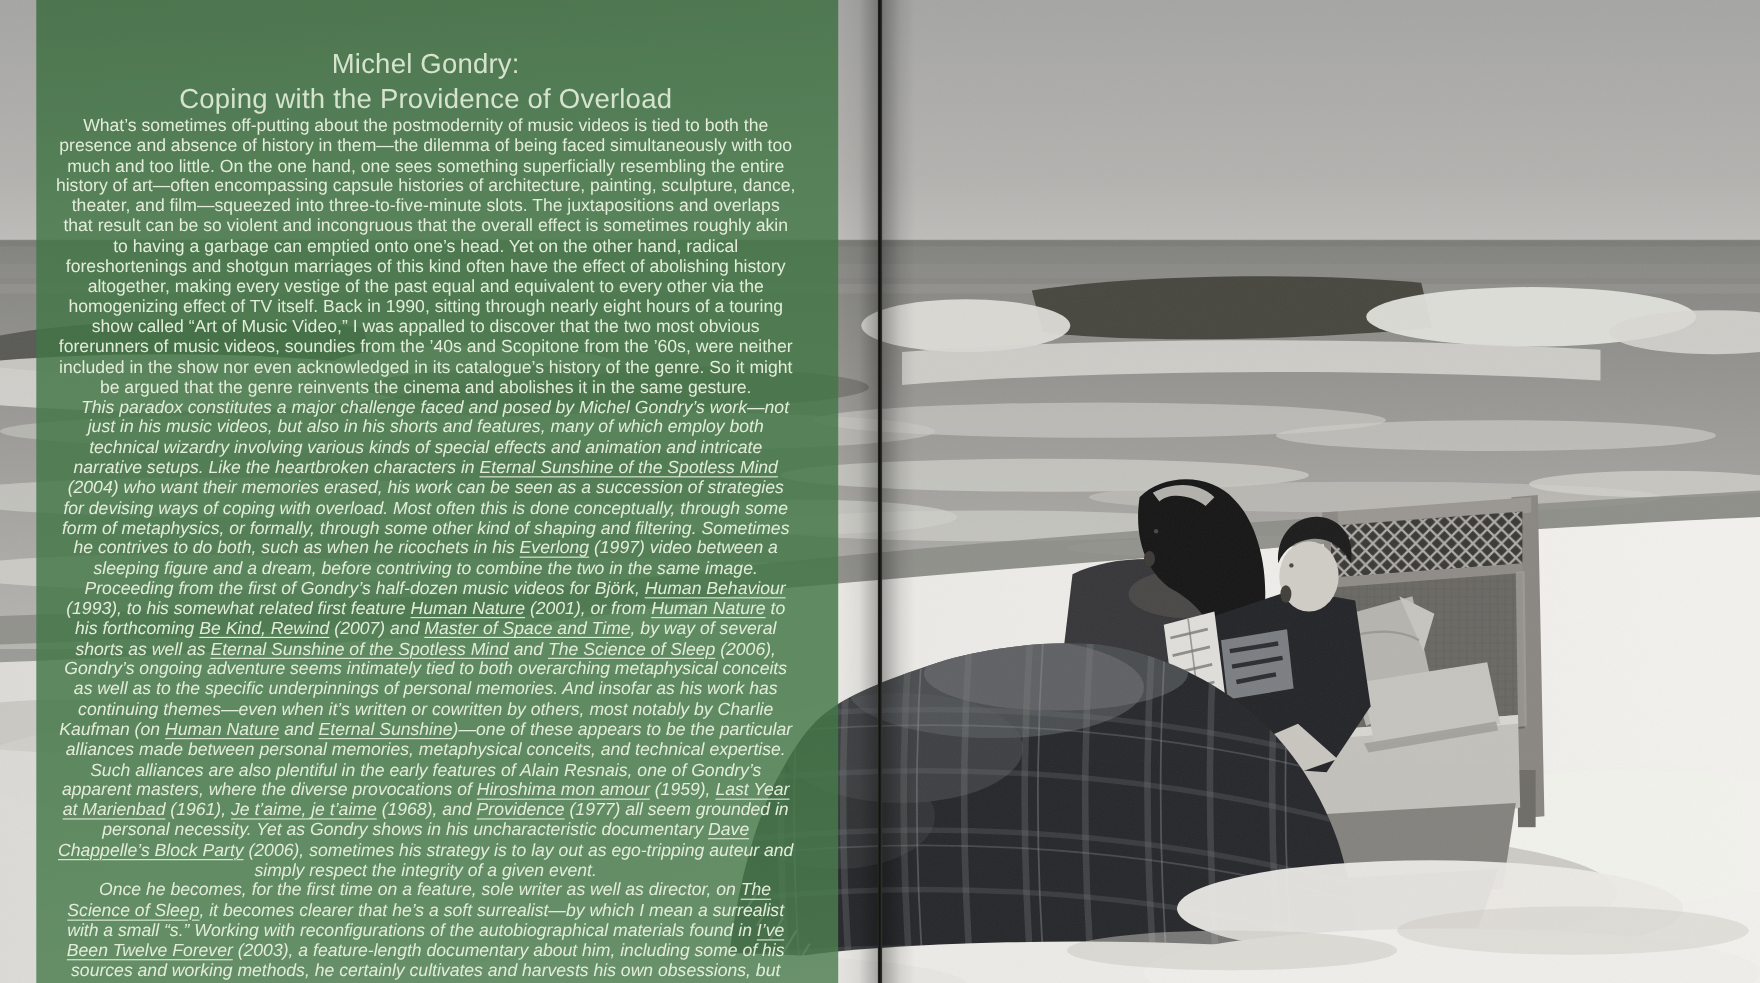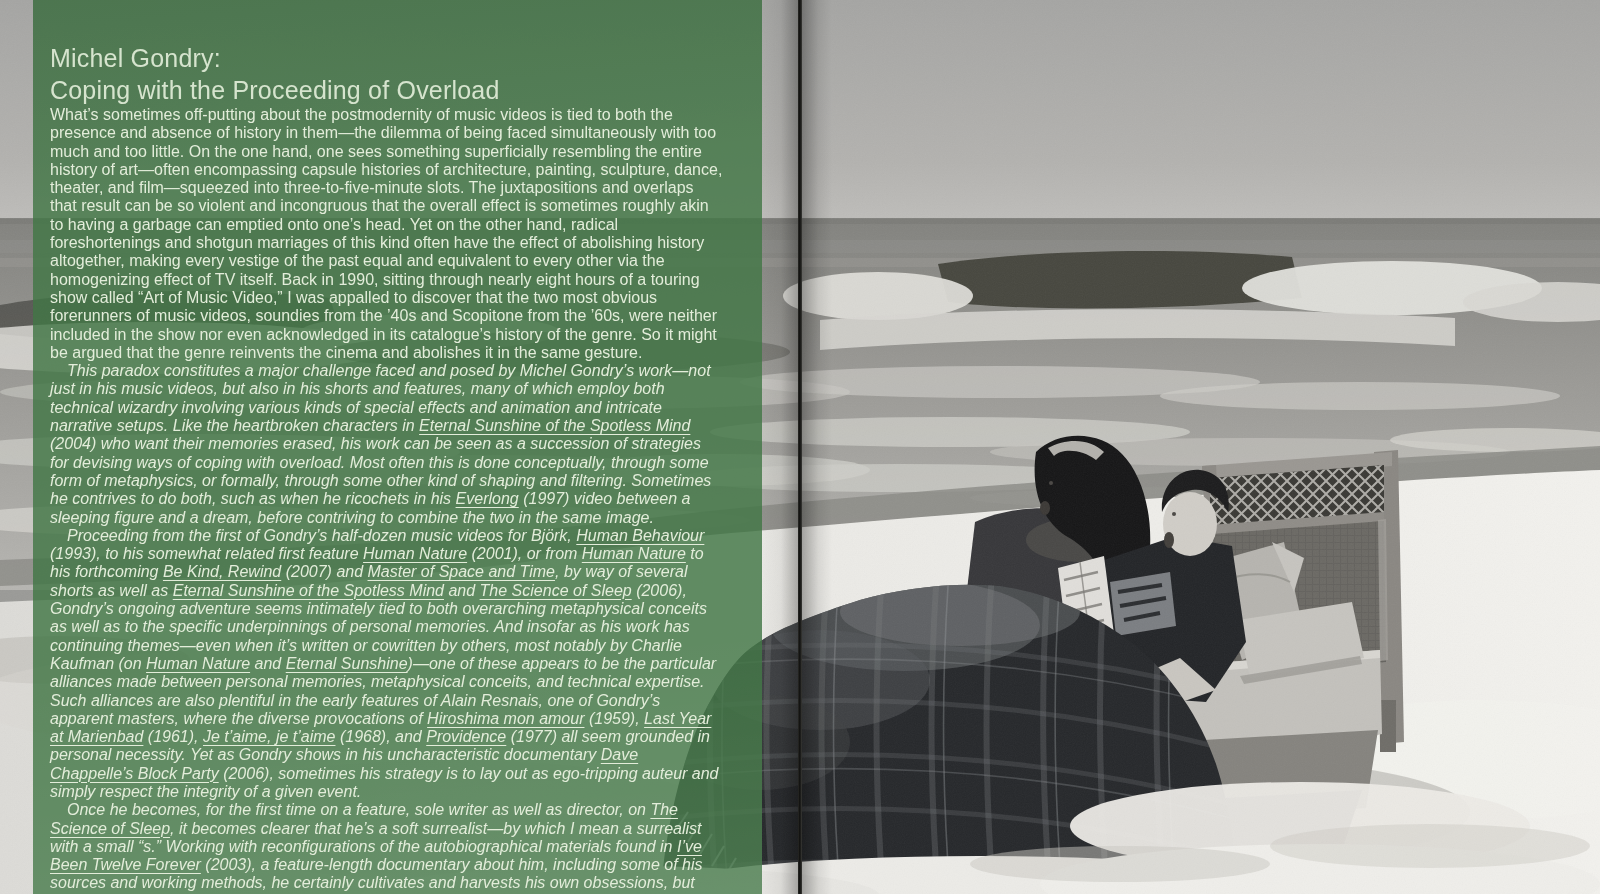--- a/index.html
+++ b/index.html
@@ -1,18 +1,18 @@
 <!DOCTYPE html>
 <html><head>
 <meta charset="utf-8">
 <style>
   html,body { margin:0; padding:0; background:#222; }
   .spread {
     position:relative; width:1600px; height:894px; overflow:hidden;
-    font-family:"Liberation Sans", sans-serif; background:#9a9a97;
+    font-family:"Liberation Sans", sans-serif; background:#9a9a97;text-align:center;
   }
   .photo-svg { position:absolute; left:0; top:0; width:1600px; height:894px; display:block; }
 
   
   .green-panel {
     position:absolute; left:33px; top:0; width:729px; height:894px;
     background-color:rgba(66,118,69,0.82);
     background-image:linear-gradient(175deg, rgba(15,35,18,0.10) 0%, rgba(0,0,0,0) 22%,
                      rgba(0,0,0,0) 72%, rgba(255,255,255,0.06) 100%);
   }
@@ -236,21 +236,21 @@
       <ellipse cx="1430" cy="846" rx="160" ry="22" fill="#cbc9c4" opacity="0.45"></ellipse>
     </g>
 
     <rect x="0" y="0" width="1600" height="894" filter="url(#grain)" opacity="0.06"></rect>
   </svg>
 
   <div class="green-panel"></div>
 
   <div class="article">
     <div class="title-line">Michel Gondry:</div>
-    <div class="title-line">Coping with the Proceeding of Overload</div>
+    <div class="title-line">Coping with the Providence of Overload</div>
     <div class="body-text">
         <p class=""><span>What’s sometimes off-putting about the postmodernity of music videos is tied to both the presence and absence of history in them—the dilemma of being faced simultaneously with too much and too little. On the one hand, one sees something superficially resembling the entire history of art—often encompassing capsule histories of architecture, painting, sculpture, dance, theater, and film—squeezed into three-to-five-minute slots. The juxtapositions and overlaps that result can be so violent and incongruous that the overall effect is sometimes roughly akin to having a garbage can emptied onto one’s head. Yet on the other hand, radical foreshortenings and shotgun marriages of this kind often have the effect of abolishing history altogether, making every vestige of the past equal and equivalent to every other via the homogenizing effect of TV itself. Back in 1990, sitting through nearly eight hours of a touring show called “Art of Music Video,” I was appalled to discover that the two most obvious forerunners of music videos, soundies from the ’40s and Scopitone from the ’60s, were neither included in the show nor even acknowledged in its catalogue’s history of the genre. So it might be argued that the genre reinvents the cinema and abolishes it in the same gesture.</span></p>
         <p class="indent"><span>This paradox constitutes a major challenge faced and posed by Michel Gondry’s work—not just in his music videos, but also in his shorts and features, many of which employ both technical wizardry involving various kinds of special effects and animation and intricate narrative setups. Like the heartbroken characters in </span><span class="title-link">Eternal Sunshine of the Spotless Mind</span><span> (2004) who want their memories erased, his work can be seen as a succession of strategies for devising ways of coping with overload. Most often this is done conceptually, through some form of metaphysics, or formally, through some other kind of shaping and filtering. Sometimes he contrives to do both, such as when he ricochets in his </span><span class="title-link">Everlong</span><span> (1997) video between a sleeping figure and a dream, before contriving to combine the two in the same image.</span></p>
         <p class="indent"><span>Proceeding from the first of Gondry’s half-dozen music videos for Björk, </span><span class="title-link">Human Behaviour</span><span> (1993), to his somewhat related first feature </span><span class="title-link">Human Nature</span><span> (2001), or from </span><span class="title-link">Human Nature</span><span> to his forthcoming </span><span class="title-link">Be Kind, Rewind</span><span> (2007) and </span><span class="title-link">Master of Space and Time</span><span>, by way of several shorts as well as </span><span class="title-link">Eternal Sunshine of the Spotless Mind</span><span> and </span><span class="title-link">The Science of Sleep</span><span> (2006), Gondry’s ongoing adventure seems intimately tied to both overarching metaphysical conceits as well as to the specific underpinnings of personal memories. And insofar as his work has continuing themes—even when it’s written or cowritten by others, most notably by Charlie Kaufman (on </span><span class="title-link">Human Nature</span><span> and </span><span class="title-link">Eternal Sunshine</span><span>)—one of these appears to be the particular alliances made between personal memories, metaphysical conceits, and technical expertise. Such alliances are also plentiful in the early features of Alain Resnais, one of Gondry’s apparent masters, where the diverse provocations of </span><span class="title-link">Hiroshima mon amour</span><span> (1959), </span><span class="title-link">Last Year at Marienbad</span><span> (1961), </span><span class="title-link">Je t’aime, je t’aime</span><span> (1968), and </span><span class="title-link">Providence</span><span> (1977) all seem grounded in personal necessity. Yet as Gondry shows in his uncharacteristic documentary </span><span class="title-link">Dave Chappelle’s Block Party</span><span> (2006), sometimes his strategy is to lay out as ego-tripping auteur and simply respect the integrity of a given event.</span></p>
         <p class="indent"><span>Once he becomes, for the first time on a feature, sole writer as well as director, on </span><span class="title-link">The Science of Sleep</span><span>, it becomes clearer that he’s a soft surrealist—by which I mean a surrealist with a small “s.” Working with reconfigurations of the autobiographical materials found in </span><span class="title-link">I’ve Been Twelve Forever</span><span> (2003), a feature-length documentary about him, including some of his sources and working methods, he certainly cultivates and harvests his own obsessions, but generally does so without the aggressiveness of a David Lynch—meanwhile moving just as implacably inward as Lynch does, away from society and into his own dreams. So he also lacks the sociopolitical agenda of a big “S” Surrealist such as Luis Buñuel, who manages to move inward while assaulting society at the same time. Yet there’s still plenty of elbowroom in Gondry’s progressive program for playful, irreverent satire. It’s a respectable calling; the Marx Brothers, Dr. Seuss, and Richard Lester are all charter members of the same persuasion.</span></p>
       </div>
     <div class="byline">—Jonathan Rosenbaum, November 2007</div>
   </div>
 
   <div class="gutter-shade-left"></div>

